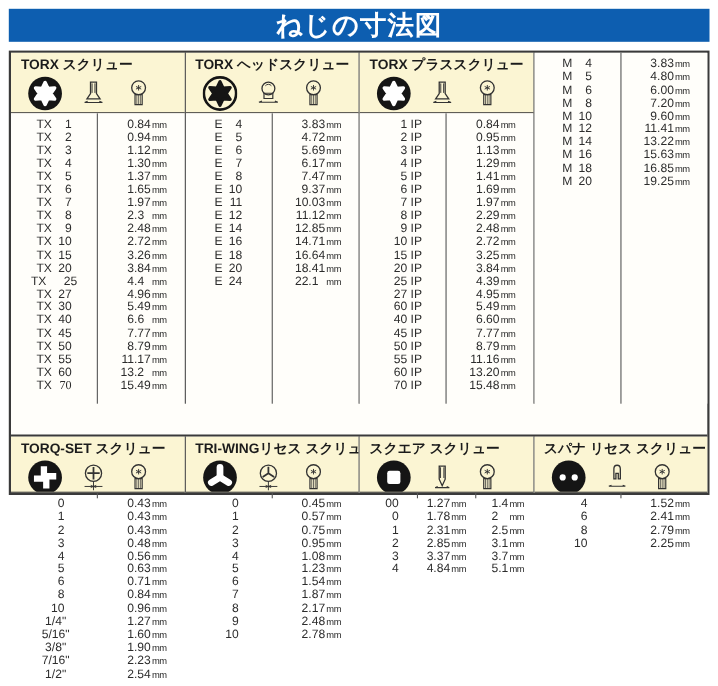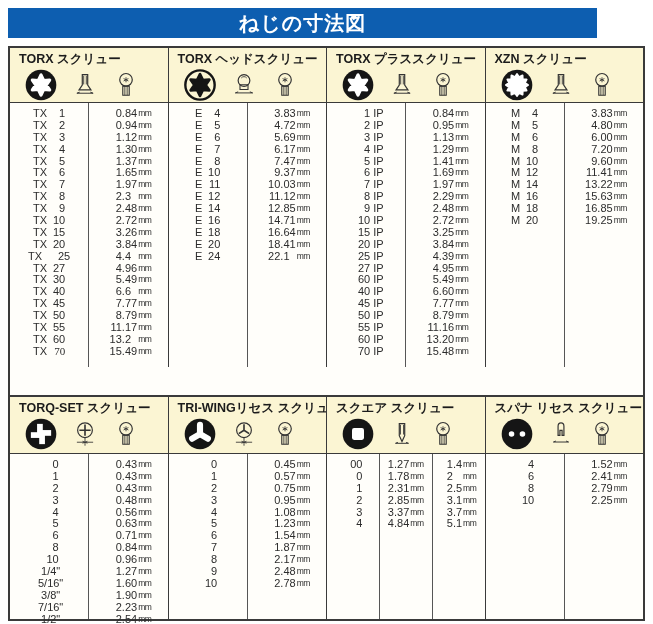--- a/index.html
+++ b/index.html
@@ -1,22 +1,22 @@
 <!DOCTYPE html>
 <html style="--title-bg: #0d5eb0; --title-fg: #ffffff; --head-bg: #fbf5d3; --border: #3a3a3a; --body-bg: #fffefa;"><head>
 <meta charset="utf-8">
 <style>
   html,body{margin:0;padding:0;background:#fff;}
   .wrap{position:relative;width:653px;height:624px;background:#fff;overflow:hidden;
         font-family:"Liberation Sans","DejaVu Sans",sans-serif;}
-  .titlebar{position:absolute;left:8px;top:8px;width:589px;height:30px;
+  .titlebar{position:absolute;left:8px;top:8px;width:637px;height:30px;
         background:var(--title-bg,#0d5eb0);color:var(--title-fg,#fff);
         display:flex;align-items:center;justify-content:center;
-        font-size:20px;font-weight:bold;letter-spacing:1px;}
-  .table{position:absolute;left:8px;top:46px;width:637px;height:575px;
+        font-size:24px;font-weight:bold;letter-spacing:1px;}
+  .table{position:absolute;left:8px;top:46px;width:637px;height:404px;
         border:2px solid var(--border,#3a3a3a);box-sizing:border-box;
         display:flex;flex-direction:column;background:var(--body-bg,#fffefa);}
   .section{display:flex;min-height:0;}
   .section.top{height:319px;}
   .section.bottom{flex:1;border-top:2px solid var(--border,#3a3a3a);margin-top:28px;}
   .panel{flex:1;min-width:0;display:flex;flex-direction:column;}
   .panel + .panel{border-left:1.5px solid var(--border,#3a3a3a);}
   .panel-head{background:var(--head-bg,#fbf5d3);border-bottom:1.5px solid var(--border,#3a3a3a);
         box-sizing:border-box;padding:3px 2px 0 9px;overflow:hidden;}
   .top .panel-head{height:55px;}
@@ -546,34 +546,20 @@
                 <span class="u">mm</span>
               </div>
               <div class="cell val">
                 <span class="v">15.48</span>
                 <span class="u">mm</span>
               </div>
             </div>
           </div>
         </div>
         <div class="panel">
-          <div class="panel-head">
-            <div class="panel-title">XZN スクリュー</div>
-            <div class="icon-row">
-              <svg class="icon" viewBox="0 0 24 24">
-                <use href="#tpl-xzn"></use>
-              </svg>
-              <svg class="icon" viewBox="0 0 24 24">
-                <use href="#tpl-side-bit"></use>
-              </svg>
-              <svg class="icon" viewBox="0 0 24 24">
-                <use href="#tpl-top-screw"></use>
-              </svg>
-            </div>
-          </div>
           <div class="panel-body">
             <div class="col size-col">
               <div class="cell size">
                 <span class="pre">M</span>
                 <span class="num" style="min-width: 15px;">4</span>
               </div>
               <div class="cell size">
                 <span class="pre">M</span>
                 <span class="num" style="min-width: 15px;">5</span>
               </div>

